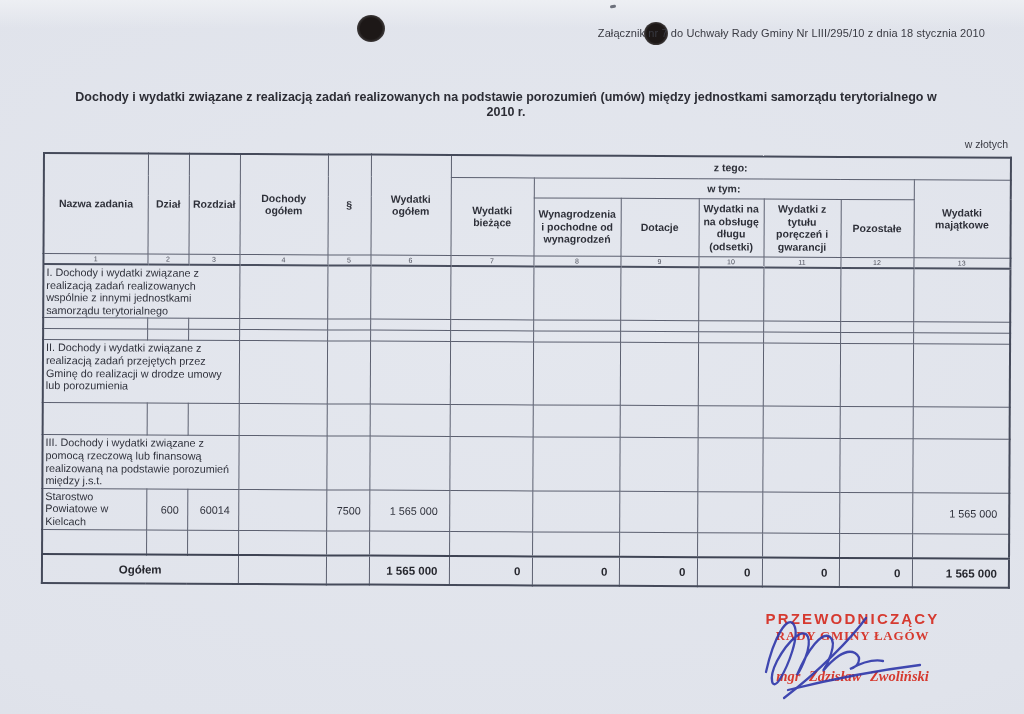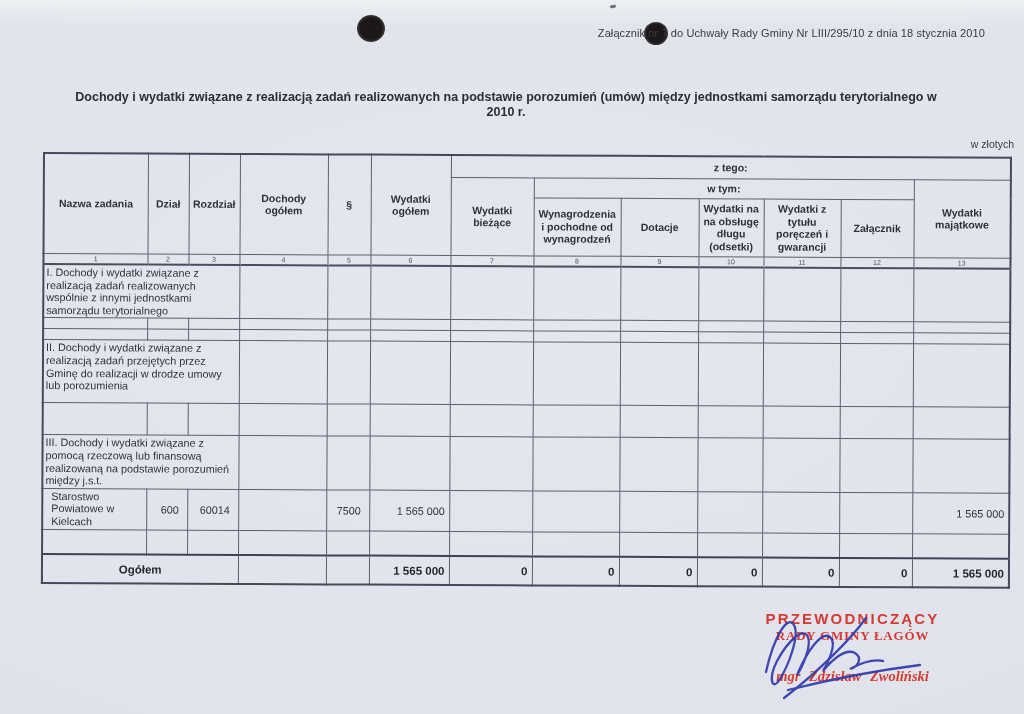--- a/index.html
+++ b/index.html
@@ -11,32 +11,32 @@
       radial-gradient(120% 95% at 50% 45%, #e4e7ee 0%, #e0e3eb 65%, #dadde6 100%);
   }
   .note-top{position:absolute;top:27px;right:39px;font-size:11px;color:#393a42;letter-spacing:.1px;}
   .punch{position:absolute;border-radius:50%;
     background:radial-gradient(circle,#1d1817 55%,rgba(29,24,23,.75) 78%,rgba(29,24,23,0) 100%);}
   .punch.left{left:357px;top:15px;width:28px;height:27px;}
   .punch.right{left:644px;top:22px;width:24px;height:23px;}
   .speck{position:absolute;left:610px;top:5px;width:6px;height:3px;background:#6c707b;border-radius:2px;transform:rotate(-8deg);}
   .title{position:absolute;left:40px;right:52px;top:90px;text-align:center;
     font-weight:bold;font-size:12.5px;line-height:15px;color:#2c2d35;}
-  .currency{position:absolute;left:49px;top:138px;width:965px;text-align:right;font-size:10.5px;color:#3a3b44;}
+  .currency{position:absolute;left:43px;top:138px;width:965px;text-align:right;font-size:10.5px;color:#3a3b44;}
   .table-wrap{position:absolute;left:43px;top:152px;transform:rotate(.28deg);transform-origin:0 0;}
   table{border-collapse:collapse;table-layout:fixed;width:967px;border:2px solid #454a5a;}
   td{border:1px solid #5c6070;padding:0 3px;font-size:10.8px;color:#30323c;overflow:hidden;vertical-align:middle;}
   .hc{text-align:center;font-weight:bold;font-size:10.5px;line-height:12.5px;padding:1px 2px;color:#2e3039;}
   tr.hr1{height:22px;} tr.hr2{height:20px;} tr.hr3{height:58px;}
   tr.nums{height:11px;}
   tr.nums td{font-size:7px;line-height:9px;text-align:center;color:#4a4c58;padding:0;border-bottom:2px solid #4a4f5f;}
   .name{text-align:left;vertical-align:top;line-height:12.6px;padding:1px 2px;}
-  .namemid{text-align:left;vertical-align:middle;line-height:12.6px;padding:1px 8px;}
+  .namemid{text-align:left;vertical-align:middle;line-height:12.6px;padding:1px 2px;}
   .num{text-align:right;padding-right:8px;}
-  .money{text-align:right;padding-right:4px;}
+  .money{text-align:right;padding-right:11px;}
   tr.sec1{height:53px;} tr.thin{height:11px;} tr.sec2{height:63px;} tr.gap1{height:32px;}
   tr.sec3{height:50px;} tr.unit{height:33px;} tr.gap2{height:25px;}
   tr.total{height:29px;}
   tr.total td{border-top:2px solid #3f4454;font-weight:bold;font-size:11.5px;color:#27282f;margin-top:6px;}
   tr.total .label{text-align:center;}
   .stamp{position:absolute;left:750px;top:610px;width:205px;text-align:center;}
   .stamp .l1{font-weight:bold;font-size:15px;letter-spacing:2.2px;color:#d63a30;}
   .stamp .l2{font-family:"Liberation Serif",serif;font-weight:bold;font-size:13px;letter-spacing:.8px;color:#d63a30;margin-top:1px;}
   .stamp .signer{font-family:"Liberation Serif",serif;font-style:italic;font-weight:bold;
     font-size:14.5px;word-spacing:5px;color:#d63a30;margin-top:24px;}
@@ -88,21 +88,21 @@
   <tr class="hr2">
     <td class="hc" rowspan="2">Wydatki bieżące</td>
     <td class="hc" colspan="5">w tym:</td>
     <td class="hc" rowspan="2">Wydatki majątkowe</td>
   </tr>
   <tr class="hr3">
     <td class="hc">Wynagrodzenia i pochodne od wynagrodzeń</td>
     <td class="hc">Dotacje</td>
     <td class="hc">Wydatki na na obsługę długu (odsetki)</td>
     <td class="hc">Wydatki z tytułu poręczeń i gwarancji</td>
-    <td class="hc">Załącznik</td>
+    <td class="hc">Pozostałe</td>
   </tr>
   <tr class="nums">
     <td>1</td>
     <td>2</td>
     <td>3</td>
     <td>4</td>
     <td>5</td>
     <td>6</td>
     <td>7</td>
     <td>8</td>

